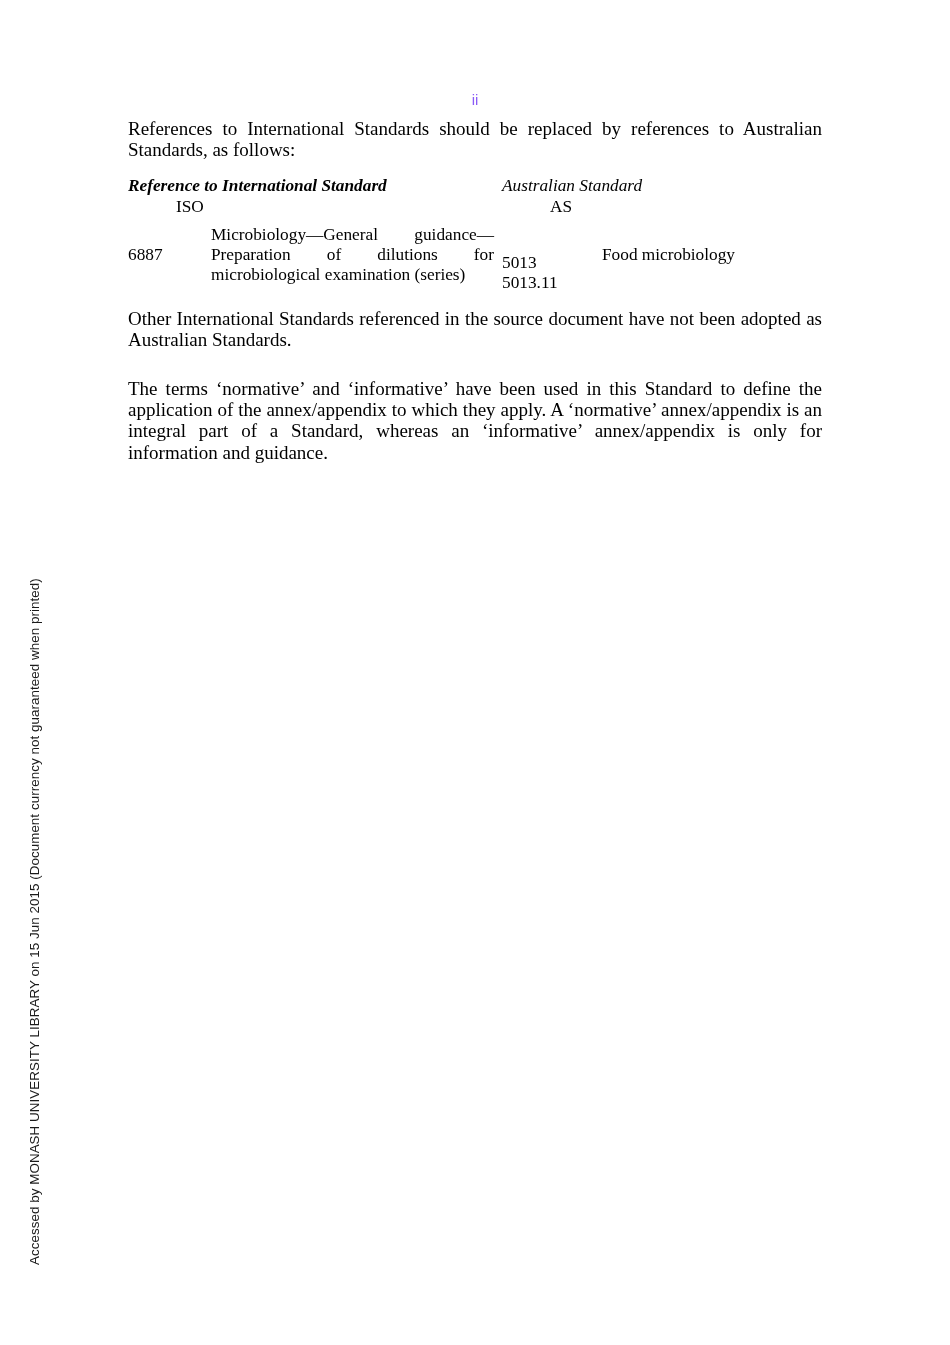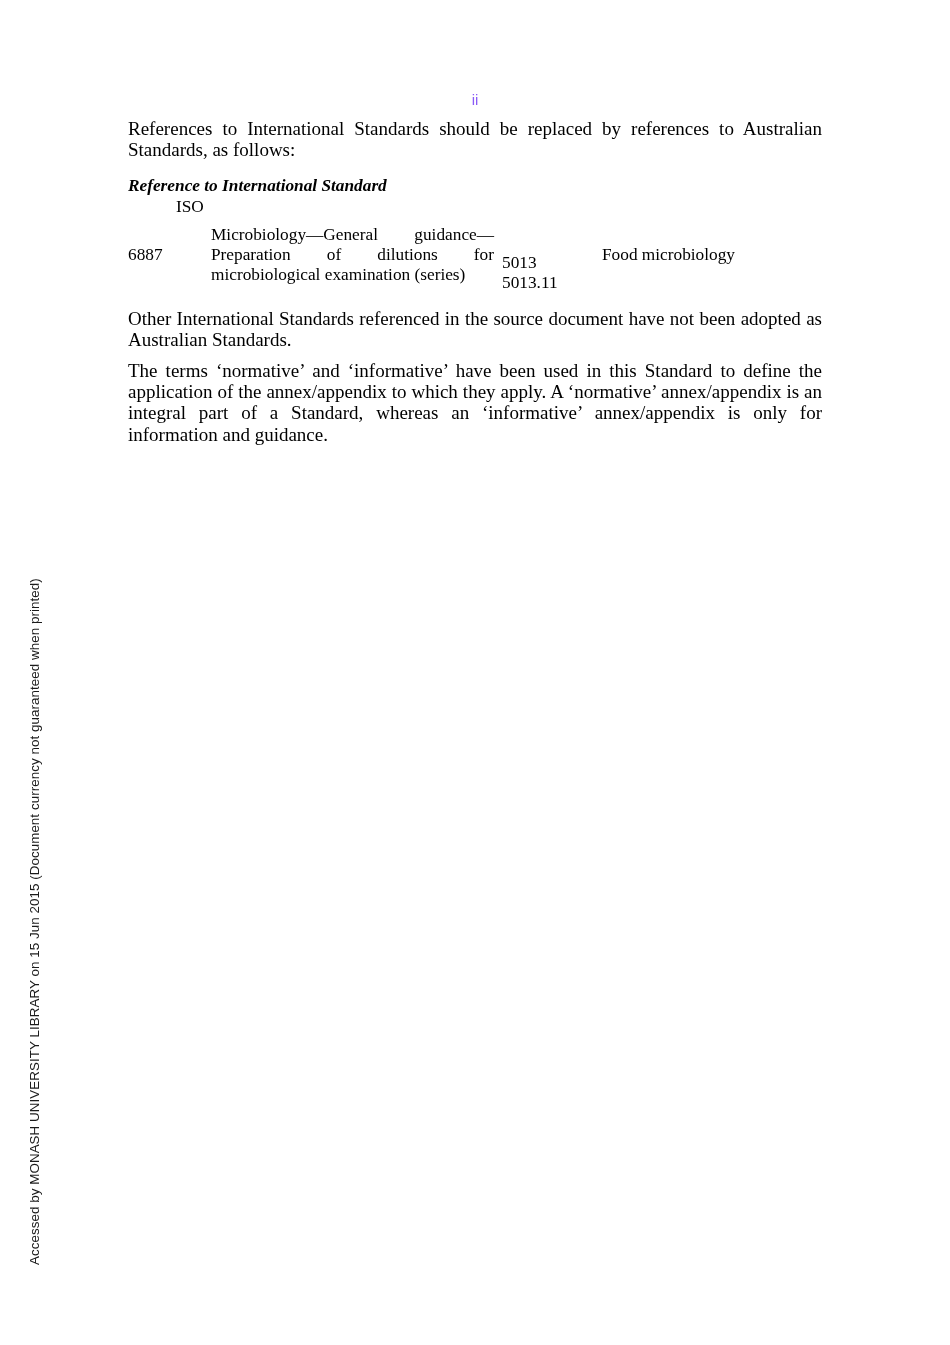--- a/index.html
+++ b/index.html
@@ -61,21 +61,21 @@
   }
 
   p.body {
     margin: 0;
     font-size: 19px;
     line-height: 21.2px;
     text-align: justify;
     text-justify: inter-word;
   }
   p.body.gap-after {
-    margin-bottom: 10px;
+    margin-bottom: 28px;
     font-family: Liberation Serif, serif;
   }
 
   
   #ref-table {
     position: relative;
     margin-top: 16px;
     margin-bottom: 14px;
     font-size: 17.3px;
     line-height: 20.3px;
@@ -143,24 +143,26 @@
   <div id="page-number">ii</div>
 
   <div id="content">
 
     <p class="body">References to International Standards should be replaced by references to Australian Standards, as follows:</p>
 
     <div id="ref-table">
 
       <div class="tbl-row">
         <div class="hdr-left">Reference to International Standard</div>
+        <div class="hdr-right">Australian Standard</div>
       </div>
 
       <div class="tbl-row">
         <div class="lbl-left">ISO</div>
+        <div class="lbl-right">AS</div>
       </div>
 
       <div class="tbl-row entry-row">
         <div class="col-iso-num">6887</div>
         <div class="col-iso-desc">Microbiology—General guidance—Preparation of dilutions for microbiological examination (series)</div>
         <div class="col-as-num">
           <span class="stack-line">5013</span>
           <span class="stack-line">5013.11</span>
         </div>
         <div class="col-as-desc">

